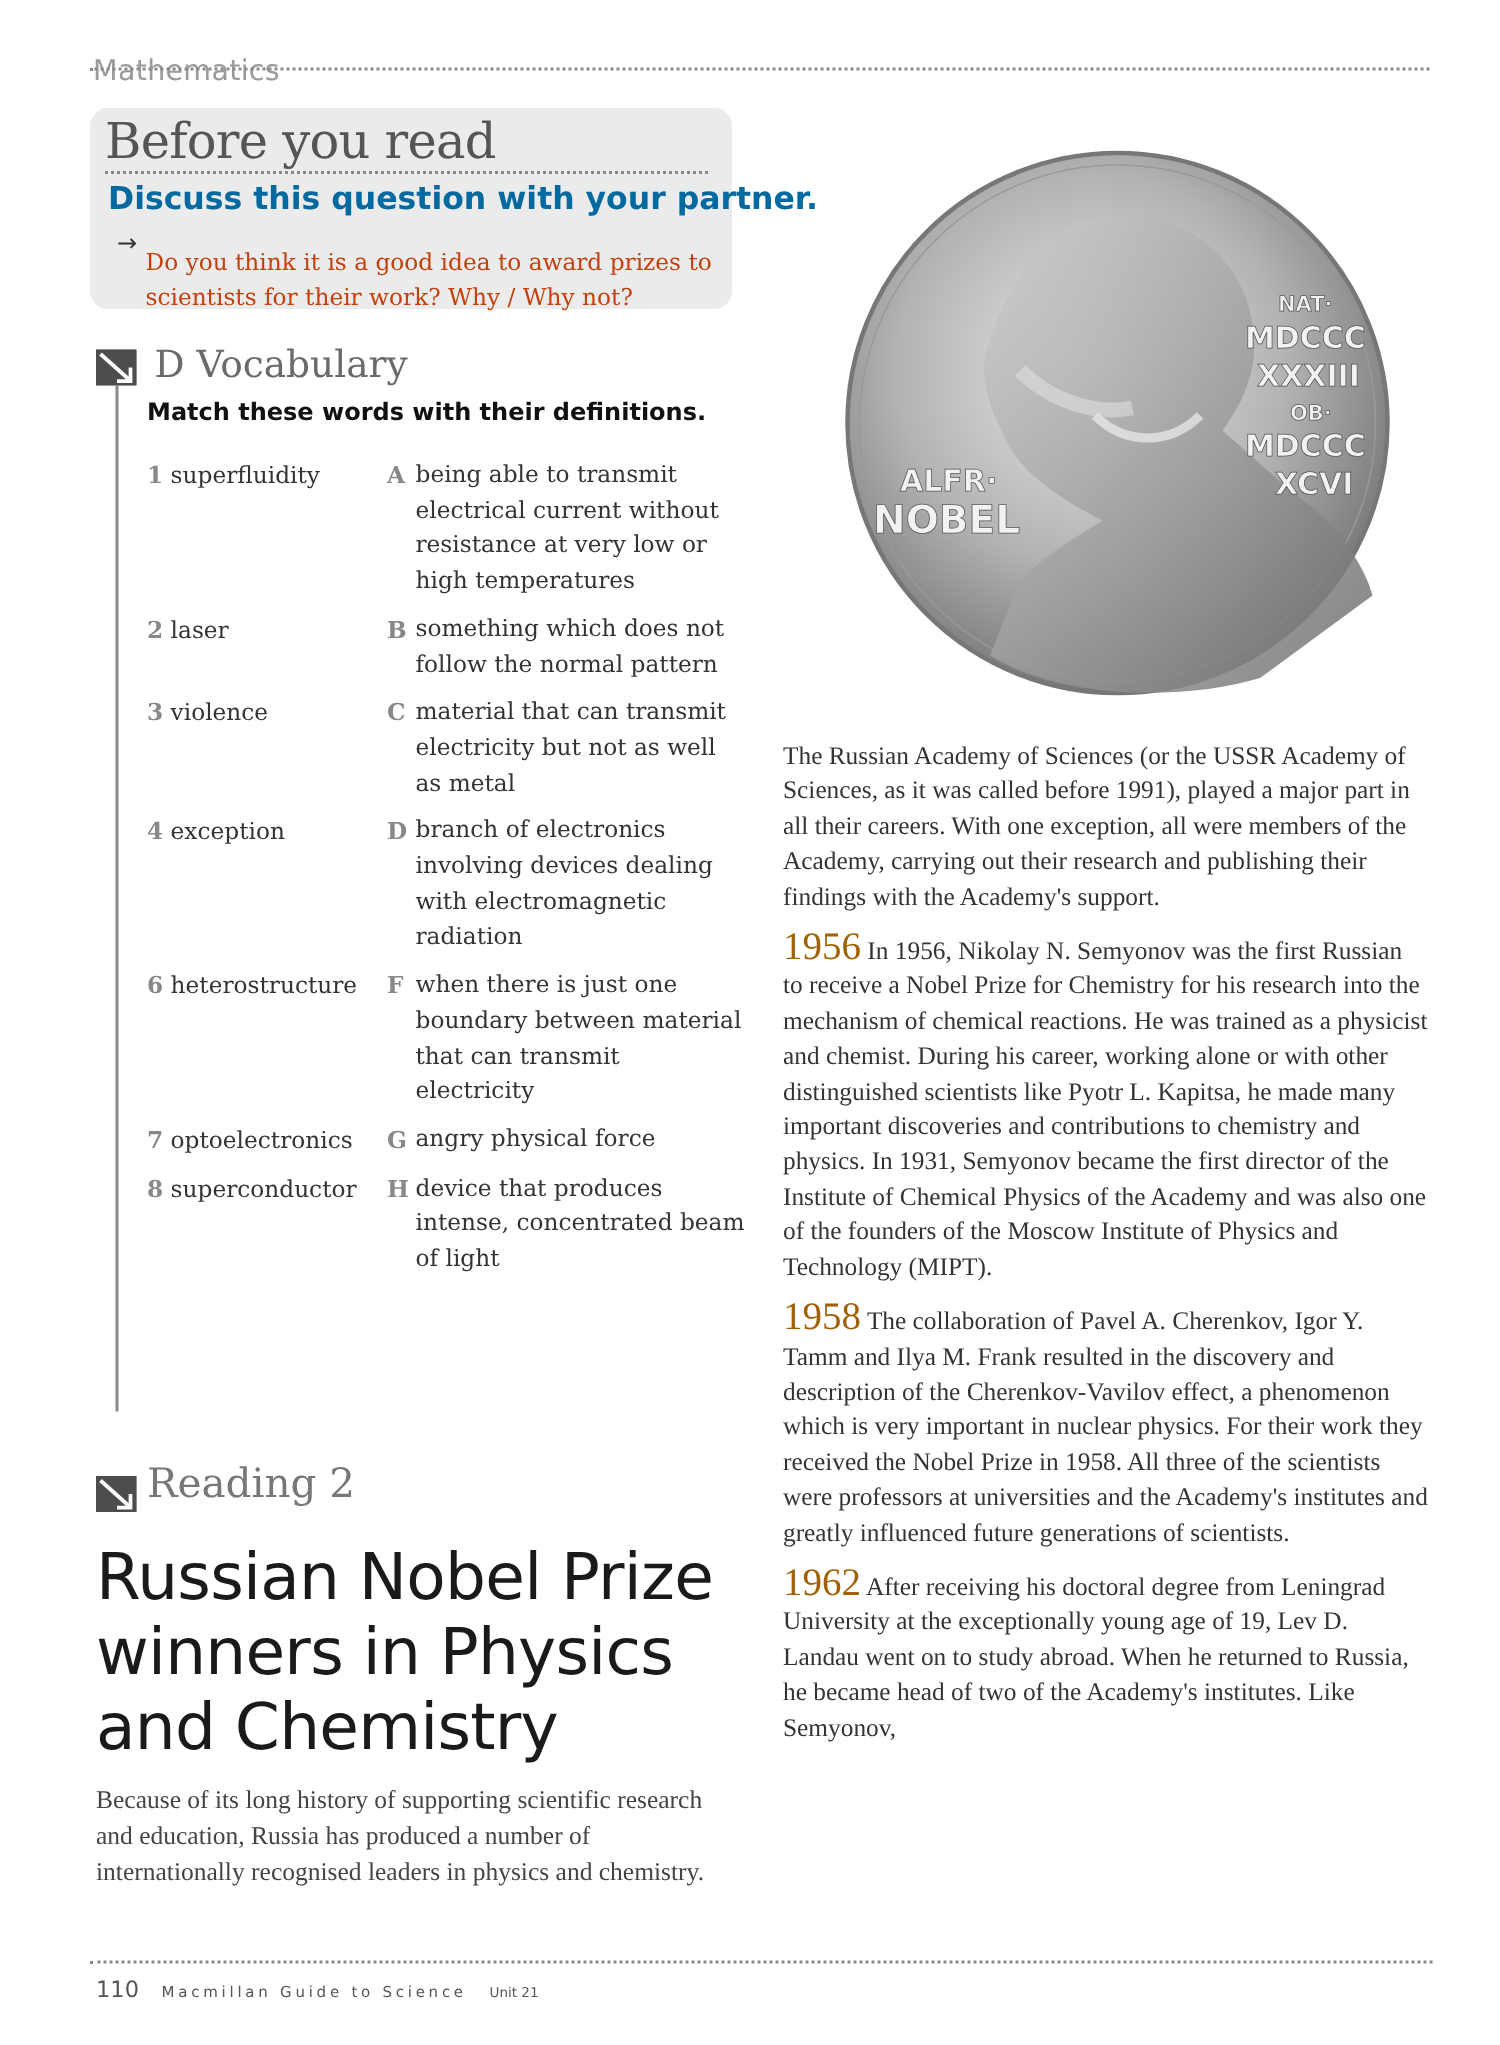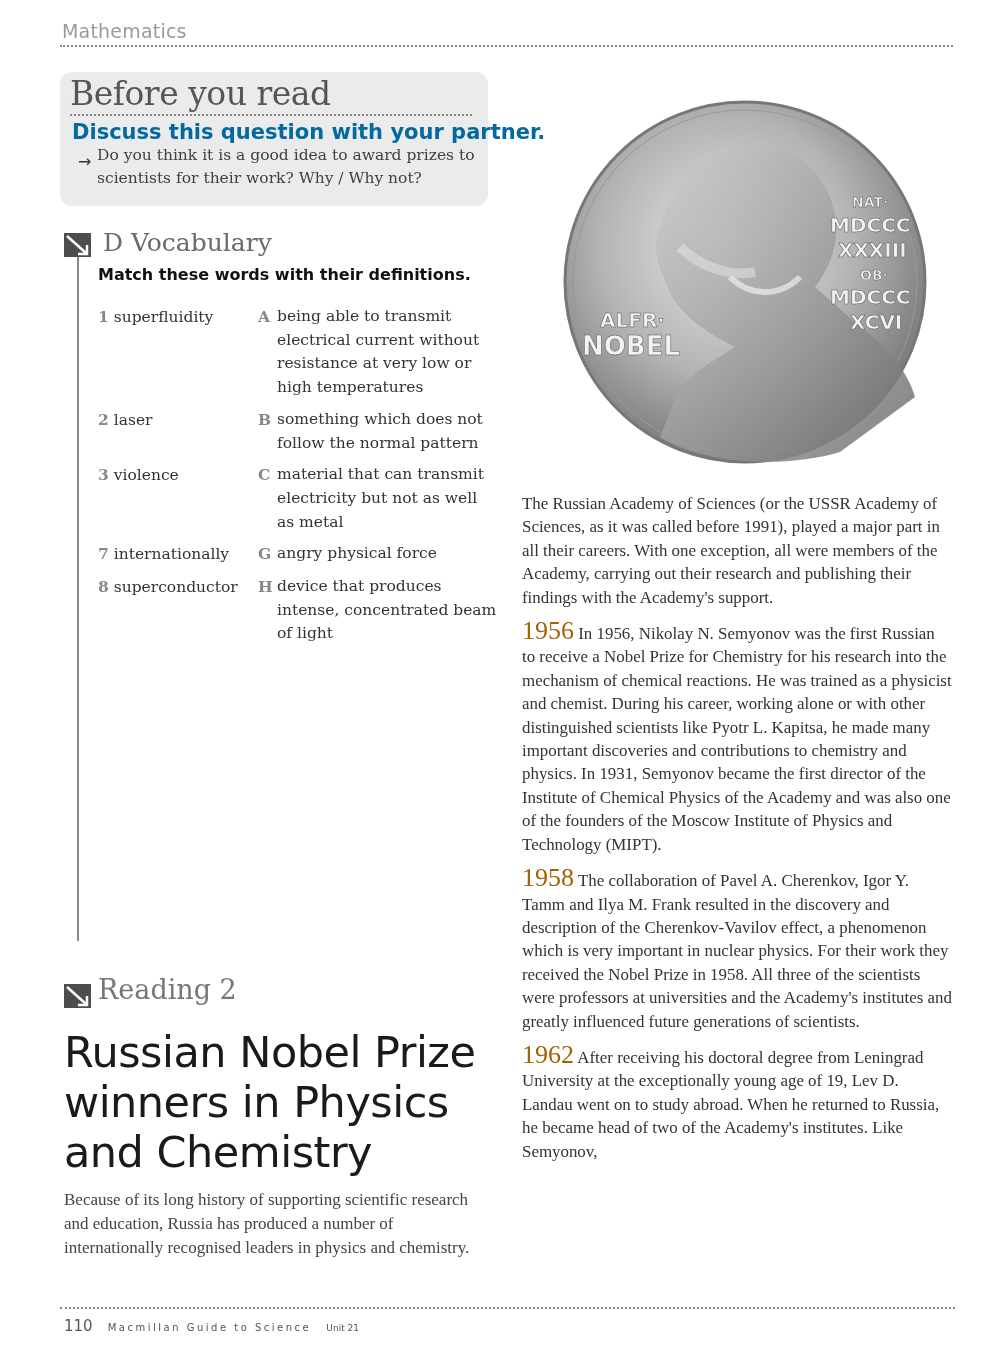--- a/index.html
+++ b/index.html
@@ -1,29 +1,29 @@
 <!DOCTYPE html>
 <html><head>
   <meta charset="utf-8">
   <style>
     html, body { margin: 0; padding: 0; background: #ffffff; }
     body { width: 1000px; height: 1363px; position: relative; overflow: hidden; color: #222; }
     .abs { position: absolute; }
 
     
-    .running-head { left: 62px; top: 20px; font-family: "DejaVu Sans", sans-serif; font-size: 19px; color: #9a9a9a; letter-spacing: 0.2px; }
+    .running-head { left: 62px; top: 36px; font-family: "DejaVu Sans", sans-serif; font-size: 19px; color: #9a9a9a; letter-spacing: 0.2px; }
     .head-rule { left: 60px; top: 45px; width: 893px; height: 0; border-top: 2px dotted #8a8a8a; }
 
     
     .byr-box { left: 60px; top: 72px; width: 428px; height: 134px; background: #ebebeb; border-radius: 12px; }
     .byr-title { left: 70px; top: 74px; font-family: "DejaVu Serif", serif; font-size: 33px; color: #555; letter-spacing: -0.5px; }
     .byr-rule { left: 70px; top: 114px; width: 402px; border-top: 2px dotted #888; }
     .byr-instr { left: 72px; top: 120px; font-family: "DejaVu Sans", sans-serif; font-weight: bold; font-size: 21px; color: #0369a1; }
     .byr-arrow { left: 78px; top: 152px; font-family: "DejaVu Sans", sans-serif; font-size: 16px; color: #333; }
-    .byr-question { left: 97px; top: 144px; width: 385px; font-family: "DejaVu Serif", serif; font-size: 15.5px; line-height: 23px; color: #404040; }
+    .byr-question { left: 97px; top: 164px; width: 385px; font-family: "DejaVu Serif", serif; font-size: 15.5px; line-height: 23px; color: #c2410c; }
 
     
     .sec-icon { width: 27px; height: 24px; background: #555; display: block; }
     .sec-icon svg { display: block; }
 
     
     .vocab-icon { left: 64px; top: 233px; }
     .vocab-title { left: 103px; top: 228px; font-family: "DejaVu Serif", serif; font-size: 25px; color: #6a6a6a; }
     .vocab-line { left: 77px; top: 257px; width: 2px; height: 684px; background: #8a8a8a; }
     .vocab-instr { left: 98px; top: 265px; font-family: "DejaVu Sans", sans-serif; font-weight: bold; font-size: 16px; color: #111; }
@@ -92,21 +92,31 @@
     <div class="vterm"><span class="vnum">2</span> <span>laser</span></div>
     <div class="vletter">B</div>
     <div class="vdef">something which does not follow the normal pattern</div>
   </div>
   <div class="vrow">
     <div class="vterm"><span class="vnum">3</span> <span>violence</span></div>
     <div class="vletter">C</div>
     <div class="vdef">material that can transmit electricity but not as well as metal</div>
   </div>
   <div class="vrow">
-    <div class="vterm"><span class="vnum">7</span> <span>internationally</span></div>
+    <div class="vterm"><span class="vnum">4</span> <span>exception</span></div>
+    <div class="vletter">D</div>
+    <div class="vdef">branch of electronics involving devices dealing with electromagnetic radiation</div>
+  </div>
+  <div class="vrow">
+    <div class="vterm"><span class="vnum">6</span> <span>heterostructure</span></div>
+    <div class="vletter">F</div>
+    <div class="vdef">when there is just one boundary between material that can transmit electricity</div>
+  </div>
+  <div class="vrow">
+    <div class="vterm"><span class="vnum">7</span> <span>optoelectronics</span></div>
     <div class="vletter">G</div>
     <div class="vdef">angry physical force</div>
   </div>
   <div class="vrow">
     <div class="vterm"><span class="vnum">8</span> <span>superconductor</span></div>
     <div class="vletter">H</div>
     <div class="vdef">device that produces intense, concentrated beam of light</div>
   </div>
 </div>
 

